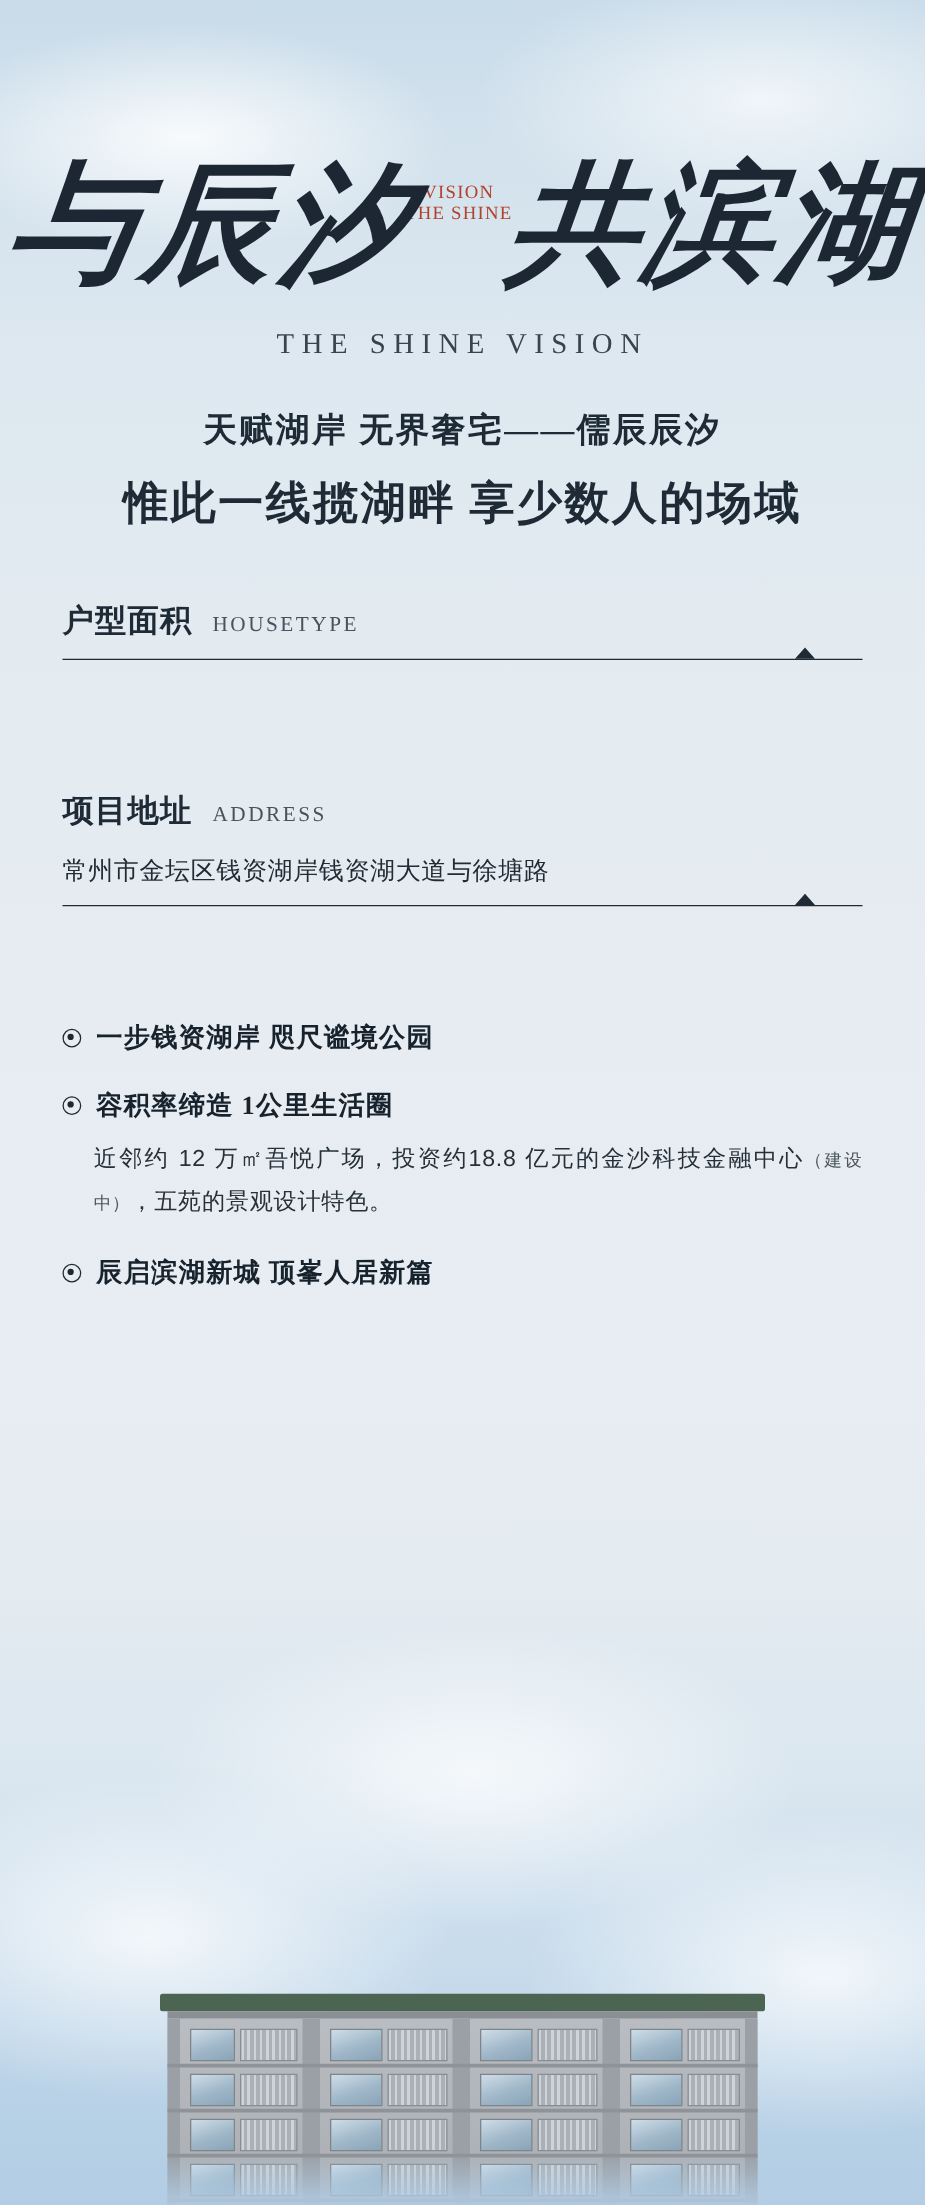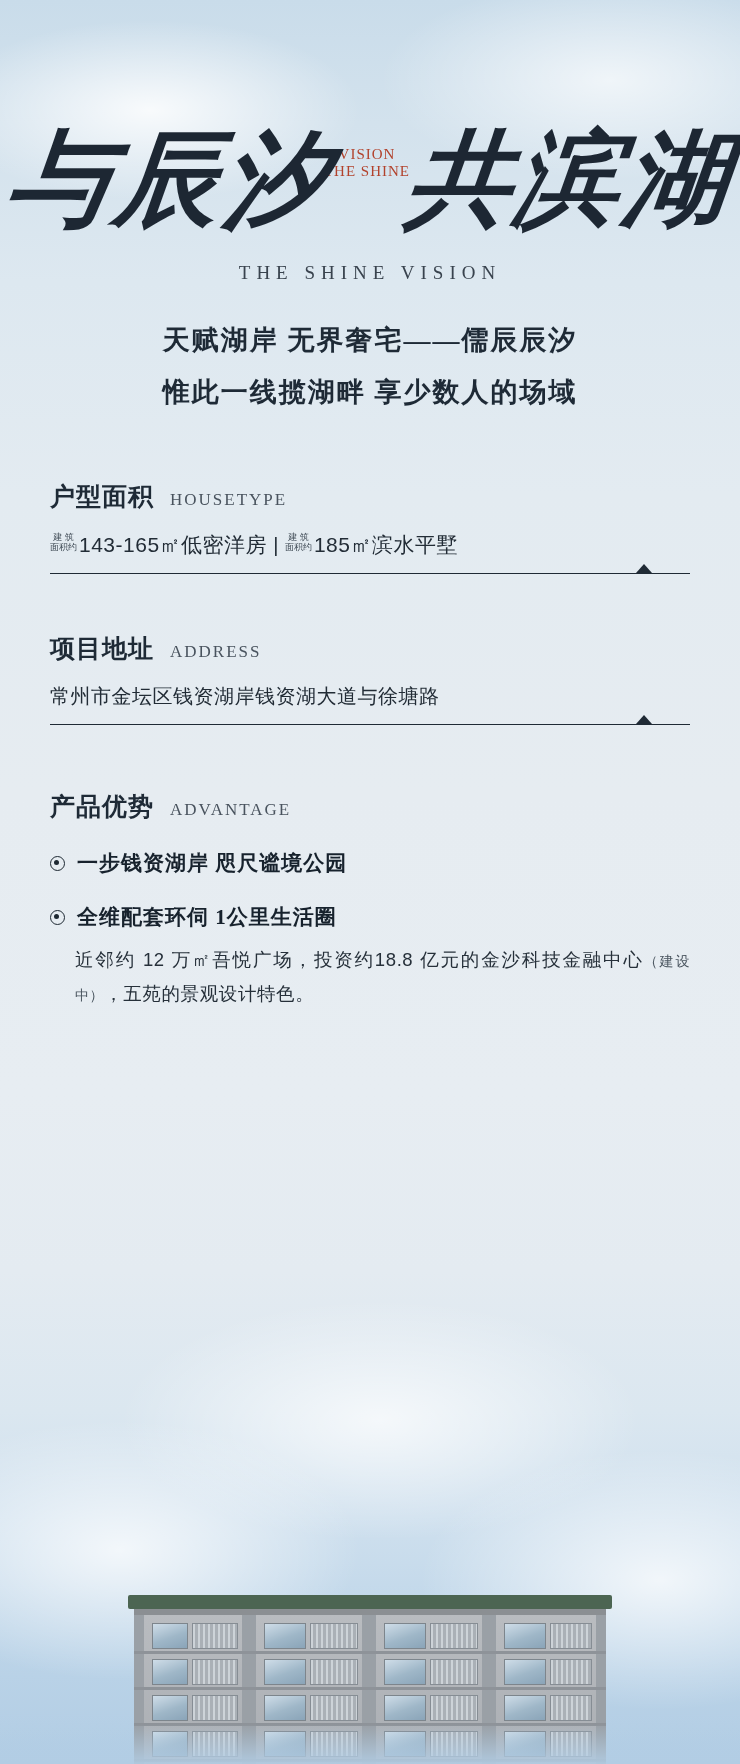--- a/index.html
+++ b/index.html
@@ -74,32 +74,32 @@
     font-family: "Liberation Serif", serif;
     font-size: 15px;
     line-height: 1.15;
     letter-spacing: 1px;
     transform: none;
     text-align: center;
   }
   .sub-en {
     margin-top: 30px;
     font-family: "Liberation Serif", serif;
-    font-size: 19px;
+    font-size: 23px;
     letter-spacing: 6px;
     color: #39434e;
   }
   .sub-cn1, .sub-cn2 {
     font-family: "Liberation Serif", serif;
     font-weight: 700;
     color: #1e2a36;
     letter-spacing: 2px;
   }
   .sub-cn1 { margin-top: 38px; font-size: 27px; }
-  .sub-cn2 { margin-top: 16px; font-size: 27px; }
+  .sub-cn2 { margin-top: 16px; font-size: 36px; }
 
   
   .section { position: absolute; left: 50px; width: 640px; }
   .sec-head {
     display: flex;
     align-items: baseline;
     text-align: right;
   }
   .sec-title {
     font-family: "Liberation Serif", serif;
@@ -266,65 +266,60 @@
     <div class="sub-en">THE SHINE VISION</div>
     <div class="sub-cn1">天赋湖岸 无界奢宅——儒辰辰汐</div>
     <div class="sub-cn2">惟此一线揽湖畔 享少数人的场域</div>
   </div>
 
   <div class="section" style="top:480px">
     <div class="sec-head">
       <span class="sec-title">户型面积</span>
       <span class="sec-en">HOUSETYPE</span>
     </div>
-    <div class="sec-body">
-      <span class="mini">建&nbsp;筑<br>面积约</span><span class="area-txt">143-165㎡低密洋房</span>
-      <span>|</span>
-      <span class="mini">建&nbsp;筑<br>面积约</span><span class="area-txt">185㎡滨水平墅</span>
-    </div>
     <div class="rule-wrap">
       <div class="rule"></div>
       <div class="rule-tri"></div>
     </div>
   </div>
 
   <div class="section" style="top:632px">
     <div class="sec-head">
       <span class="sec-title">项目地址</span>
       <span class="sec-en">ADDRESS</span>
     </div>
     <div class="sec-body">常州市金坛区钱资湖岸钱资湖大道与徐塘路</div>
     <div class="rule-wrap">
       <div class="rule"></div>
       <div class="rule-tri"></div>
     </div>
   </div>
 
   <div class="section" style="top:790px">
-    <div class="sec-head">
-      <span class="sec-title">产品优势</span>
-      <span class="sec-en">ADVANTAGE</span>
-    </div>
 
     <div class="adv-item">
       <div class="adv-title">
         <span class="bullet"></span>
         <span>一步钱资湖岸 咫尺谧境公园</span>
       </div>
     </div>
 
     <div class="adv-item">
       <div class="adv-title">
         <span class="bullet"></span>
-        <span>全维配套环伺 1公里生活圈</span>
+        <span>容积率缔造 1公里生活圈</span>
       </div>
       <div class="adv-text"><span>近邻约 12 万㎡吾悦广场，投资约18.8 亿元的金沙科技金融中心</span><span class="small">（建设中）</span><span>，五苑的景观设计特色。</span></div>
     </div>
 
     <div class="adv-item">
+      <div class="adv-title">
+        <span class="bullet"></span>
+        <span>辰启滨湖新城 顶峯人居新篇</span>
+      </div>
     </div>
   </div>
 
   <div class="building">
     <div class="roof"></div>
     <div class="roof-line"></div>
     <div class="facade">
       <div class="col" style="left:0px;width:10px"></div>
       <div class="col" style="left:108px;width:14px"></div>
       <div class="col" style="left:228px;width:14px"></div>

